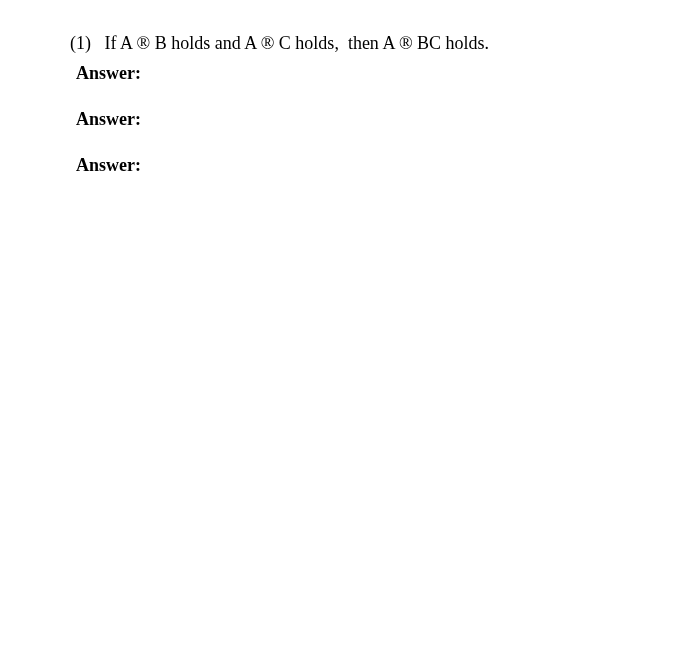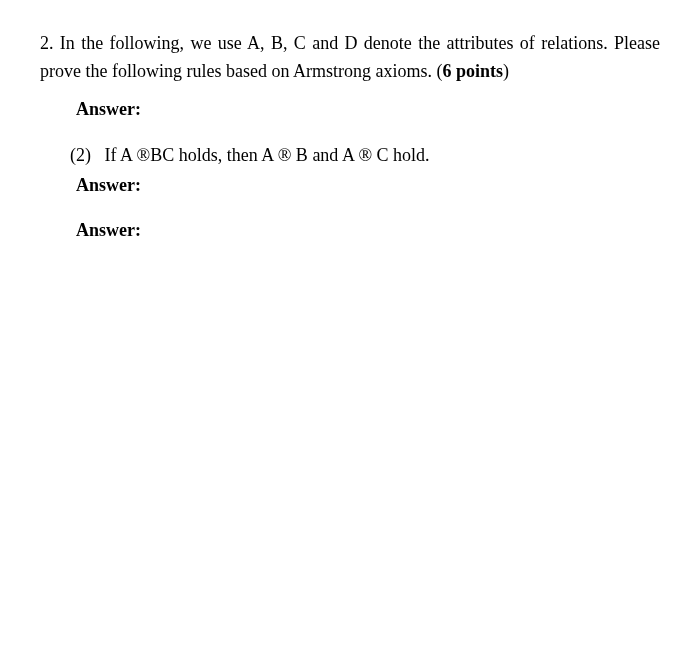--- a/index.html
+++ b/index.html
@@ -51,34 +51,30 @@
     .answer-label {
       font-weight: bold;
       margin-left: 36px;
     }
   </style>
 </head>
 <body>
 
 <div class="page-content">
 
-  <div class="problem-intro">
-    <span>2.</span>
-    <span>In the following, we use A, B, C and D denote the attributes of relations. Please prove the following rules based on Armstrong axioms. (</span><span class="bold">6 points</span><span>)</span>
-  </div>
 
   <div class="sub-problem">
+    <div class="sub-problem-text indent">
+      <span>(1)</span>
+      &nbsp;&nbsp;If A ® B holds and A ® C holds,&nbsp; then A ® BC holds.
+    </div>
     <div class="answer-label">Answer:</div>
   </div>
 
   <div class="sub-problem">
-    <div class="sub-problem-text indent">
-      <span>(2)</span>
-      &nbsp;&nbsp;If A ®BC holds, then A ® B and A ® C hold.
-    </div>
     <div class="answer-label">Answer:</div>
   </div>
 
   <div class="sub-problem">
     <div class="answer-label">Answer:</div>
   </div>
 
 </div>
 
 </body></html>

